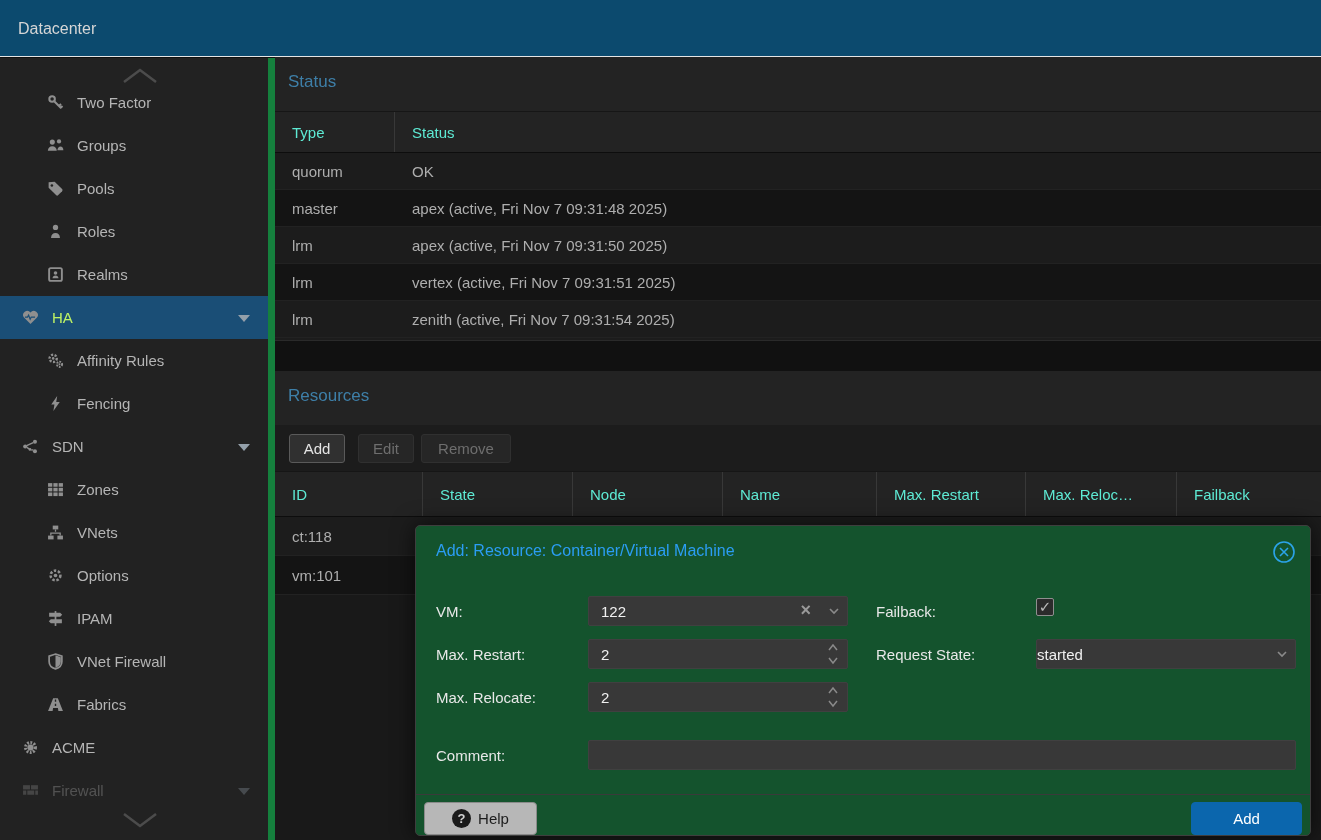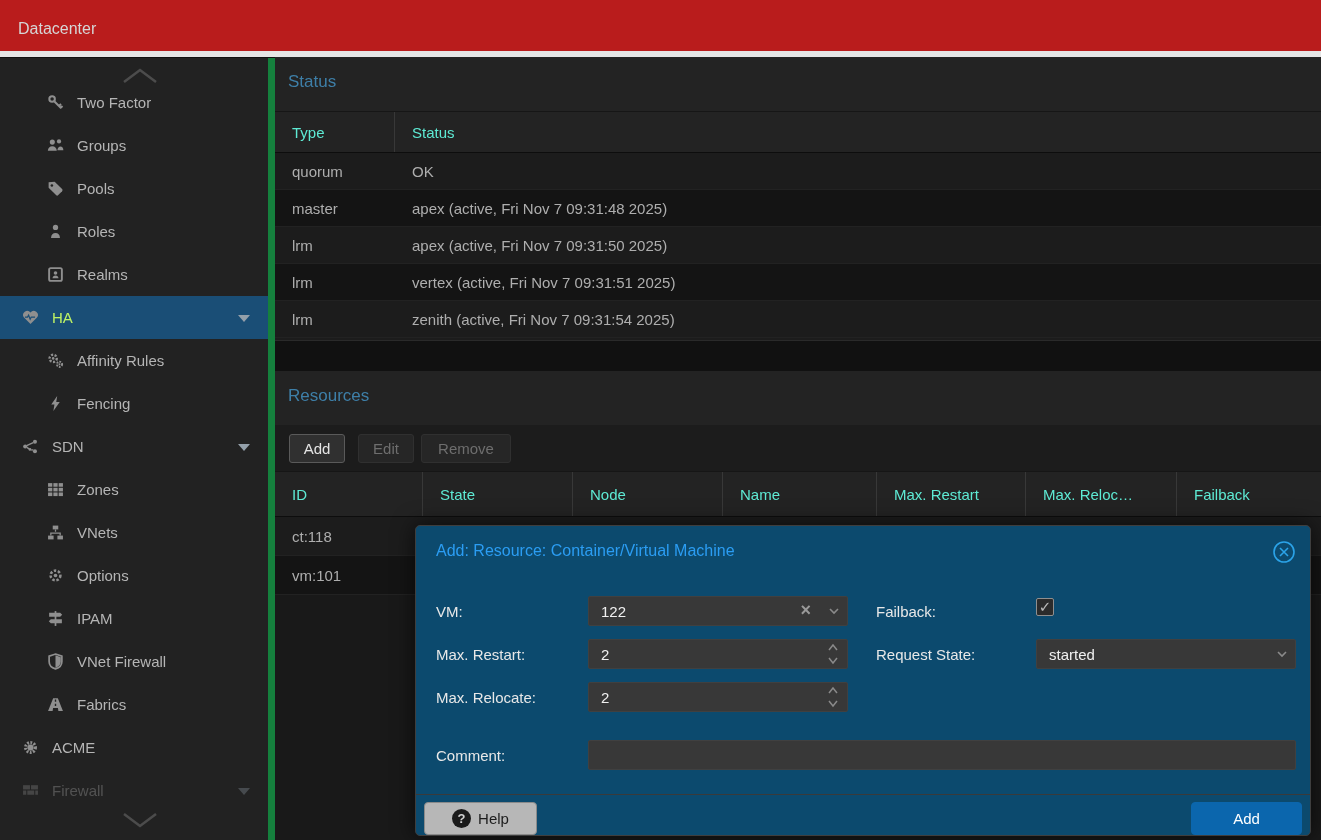--- a/index.html
+++ b/index.html
@@ -2,21 +2,21 @@
 <html><head>
 <meta charset="utf-8">
 <style>
   * { margin:0; padding:0; box-sizing:border-box; }
   html,body { width:1321px; height:840px; overflow:hidden; background:#111; }
   body { font-family:"Liberation Sans","DejaVu Sans",sans-serif; color:#b5b5b5; font-size:15px; }
   #stage { position:absolute; top:0; left:0; width:1321px; height:840px; background:#111; }
 
   
   #topbar { position:absolute; top:0; left:0; width:1321px; height:57px;
-            background:#b91c1c; border-bottom:6px solid #e5e5e5; }
+            background:#0c4a6e; border-bottom:1px solid #e5e5e5; }
   #topbar .title { position:absolute; left:18px; top:20px; font-size:16px; color:#d6d6d6; }
 
   
   #sidebar { position:absolute; top:58px; left:0; width:275px; height:782px;
              background:#222; border-right:7px solid #15803d; overflow:hidden; }
   .scroll-hint { position:absolute; left:118px; width:44px; height:20px; color:#4c4c4c; }
   .scroll-hint svg { display:block; }
   #scroll-up { top:8px; }
   #scroll-down { top:752px; }
   .side-item { position:absolute; left:0; width:274px; height:43px; display:flex;
@@ -64,35 +64,35 @@
   .tbtn.enabled { background:#303030; border:1px solid #5a5a5a; color:#e4e4e4; }
   .tbtn.disabled { background:#262626; border:1px solid #303030; color:#6e6e6e; cursor:default; }
   #btn-add-res { left:14px; width:56px; }
   #btn-edit-res { left:83px; width:56px; }
   #btn-remove-res { left:146px; width:90px; }
 
   #res-empty { position:absolute; left:275px; top:595px; width:1046px; height:245px; background:#191919; }
 
   
   #modal { position:absolute; left:415px; top:525px; width:896px; height:311px;
-           background:#0c4a6e; border:1px solid #3e3e3e; border-radius:5px;
+           background:#14532d; border:1px solid #3e3e3e; border-radius:5px;
            box-shadow:0 0 22px rgba(0,0,0,.65); }
   #modal .mtitle { position:absolute; left:20px; top:16px; font-size:16px; color:#2b9df3; }
   #modal .mclose { position:absolute; right:14px; top:14px; width:24px; height:24px; cursor:pointer; }
   .mlabel { position:absolute; color:#e8e8e8; }
   .field { position:absolute; height:30px; background:#383838; border:1px solid #404040;
            border-radius:2px; color:#f0f0f0; display:flex; align-items:center; }
   .field input { background:transparent; border:none; outline:none; color:#f0f0f0;
                  font-family:inherit; font-size:15px; width:100%; padding:0 12px; }
   .trigger { position:absolute; right:7px; top:7px; color:#8a8a8a; }
   .clear-x { position:absolute; right:36px; top:3px; color:#9a9a9a; font-size:18px; font-weight:bold; cursor:pointer; }
   .spinner { position:absolute; right:8px; top:3px; display:flex; flex-direction:column; gap:2px; color:#8a8a8a; cursor:pointer; }
   .checkbox { position:absolute; width:18px; height:18px; border:1px solid #8f8f8f; border-radius:2px;
               background:#2b2b2b; color:#b9b9b9; font-size:15px; line-height:16px; text-align:center; cursor:pointer; }
-  .selectbox { cursor:pointer; padding-left:12px; }
+  .selectbox { cursor:pointer; padding-left:0; }
   #modal .footer-sep { position:absolute; left:0; top:268px; width:894px; height:1px; background:#3a3a3a; }
   .mbtn { position:absolute; top:276px; height:33px; border-radius:4px; font-size:15px;
           display:flex; align-items:center; justify-content:center; cursor:pointer; }
   #btn-help { left:8px; width:113px; background:#b7b7b7; border:1px solid #8a8a8a; color:#1c1c1c; gap:7px; }
   #btn-dialog-add { right:8px; width:111px; background:#0b66ad; border:1px solid #0b66ad; color:#fff; }
   .qmark { width:19px; height:19px; border-radius:50%; background:#1a1a1a; color:#d0d0d0;
            font-size:13px; font-weight:bold; display:flex; align-items:center; justify-content:center; }
 </style>
 </head>
 <body>

